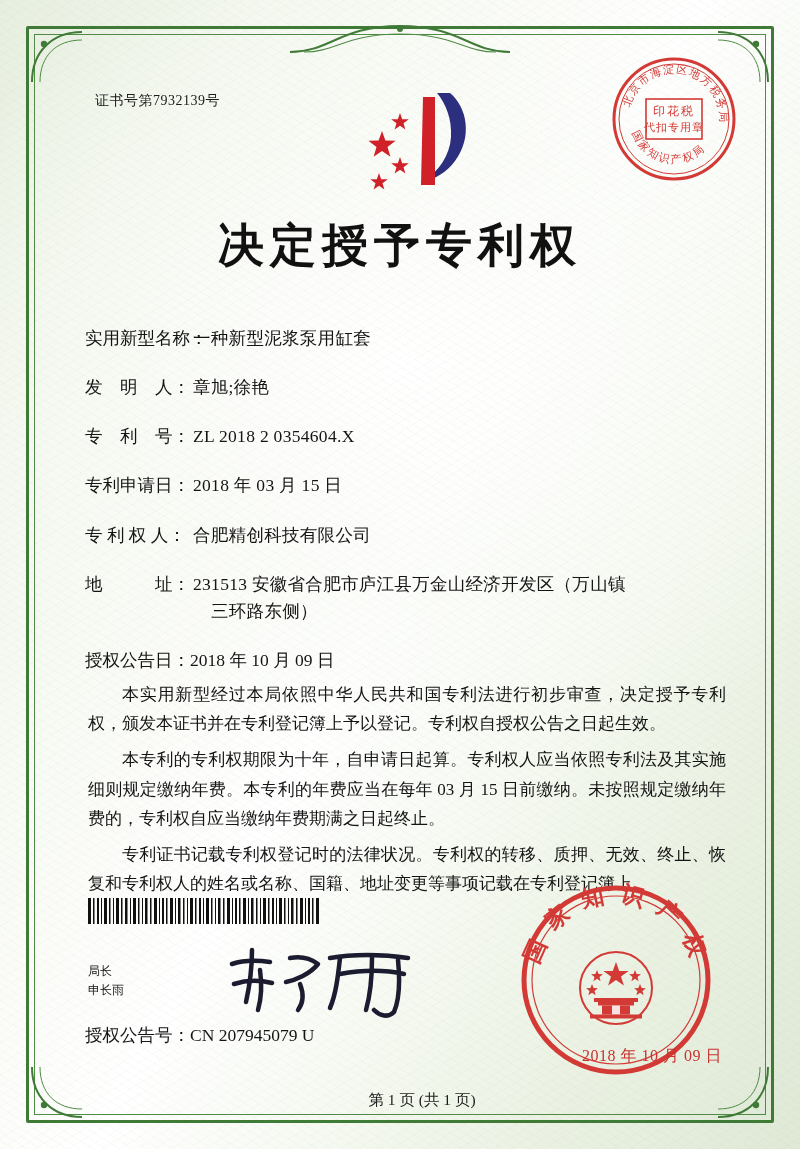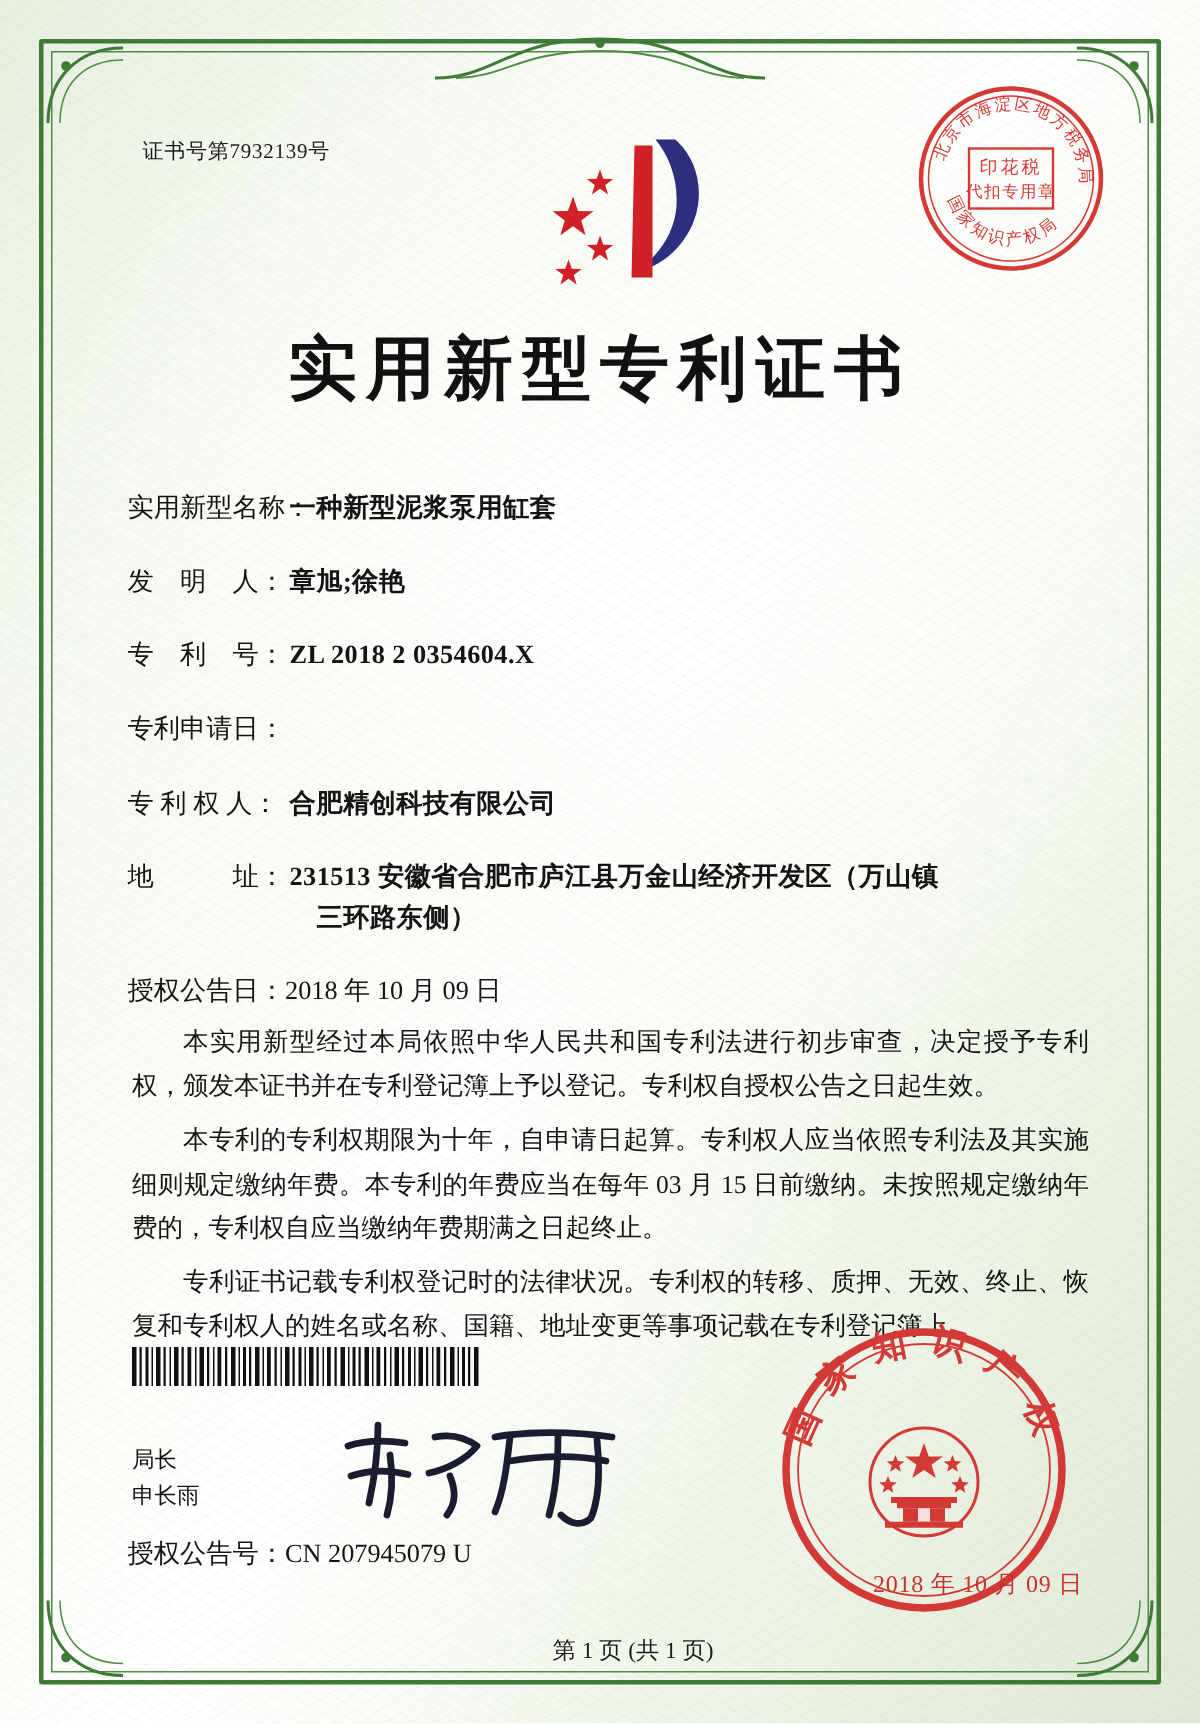--- a/index.html
+++ b/index.html
@@ -119,21 +119,20 @@
   }
   .field-label {
     width: 108px;
     flex: 0 0 108px;
     letter-spacing: 0px;
     white-space: pre;
   }
   .field-value {
     flex: 1 1 auto;
     letter-spacing: 0.3px;
-    font-weight: bold;
   }
   .field-value .cont {
     display: block;
     margin-left: 18px;
   }
   .two-col {
     display: flex;
     align-items: flex-start;
     margin-bottom: 16px;
     flex-direction: column;
@@ -169,21 +168,21 @@
     left: 88px;
     top: 898px;
     width: 232px;
     height: 26px;
   }
 
   .signature-block {
     position: absolute;
     left: 88px;
     top: 962px;
-    font-size: 15px;
+    font-size: 12px;
     color: #141414;
     line-height: 1.6;
   }
   .handwriting {
     position: absolute;
     left: 222px;
     top: 940px;
     width: 210px;
     height: 80px;
     color: #1a1a2e;
@@ -283,41 +282,42 @@
           <textPath href="#arcTop" startOffset="8%">北京市海淀区地方税务局</textPath>
         </text>
         <text font-size="11" fill="#d33a36" font-family="DejaVu Sans, sans-serif" letter-spacing="2">
           <textPath href="#arcBottom" startOffset="10%">国家知识产权局</textPath>
         </text>
         <text x="64" y="60" text-anchor="middle" font-size="12" fill="#d33a36" font-family="DejaVu Sans, sans-serif" letter-spacing="2">印花税</text>
         <text x="64" y="76" text-anchor="middle" font-size="11" fill="#d33a36" font-family="DejaVu Sans, sans-serif" letter-spacing="1">代扣专用章</text>
       </svg>
     </div>
 
-    <div class="title">实用新型专利证书</div>
+    <div class="title">决定授予专利权</div>
 
     <div class="fields">
 
       <div class="field-row">
         <div class="field-label">实用新型名称：</div>
         <div class="field-value">一种新型泥浆泵用缸套</div>
       </div>
 
       <div class="field-row">
         <div class="field-label">发　明　人：</div>
         <div class="field-value">章旭;徐艳</div>
       </div>
 
       <div class="field-row">
         <div class="field-label">专　利　号：</div>
         <div class="field-value">ZL 2018 2 0354604.X</div>
       </div>
 
       <div class="field-row">
         <div class="field-label">专利申请日：</div>
+        <div class="field-value">2018 年 03 月 15 日</div>
       </div>
 
       <div class="field-row">
         <div class="field-label">专 利 权 人：</div>
         <div class="field-value">合肥精创科技有限公司</div>
       </div>
 
       <div class="field-row">
         <div class="field-label">地　　　址：</div>
         <div class="field-value">

